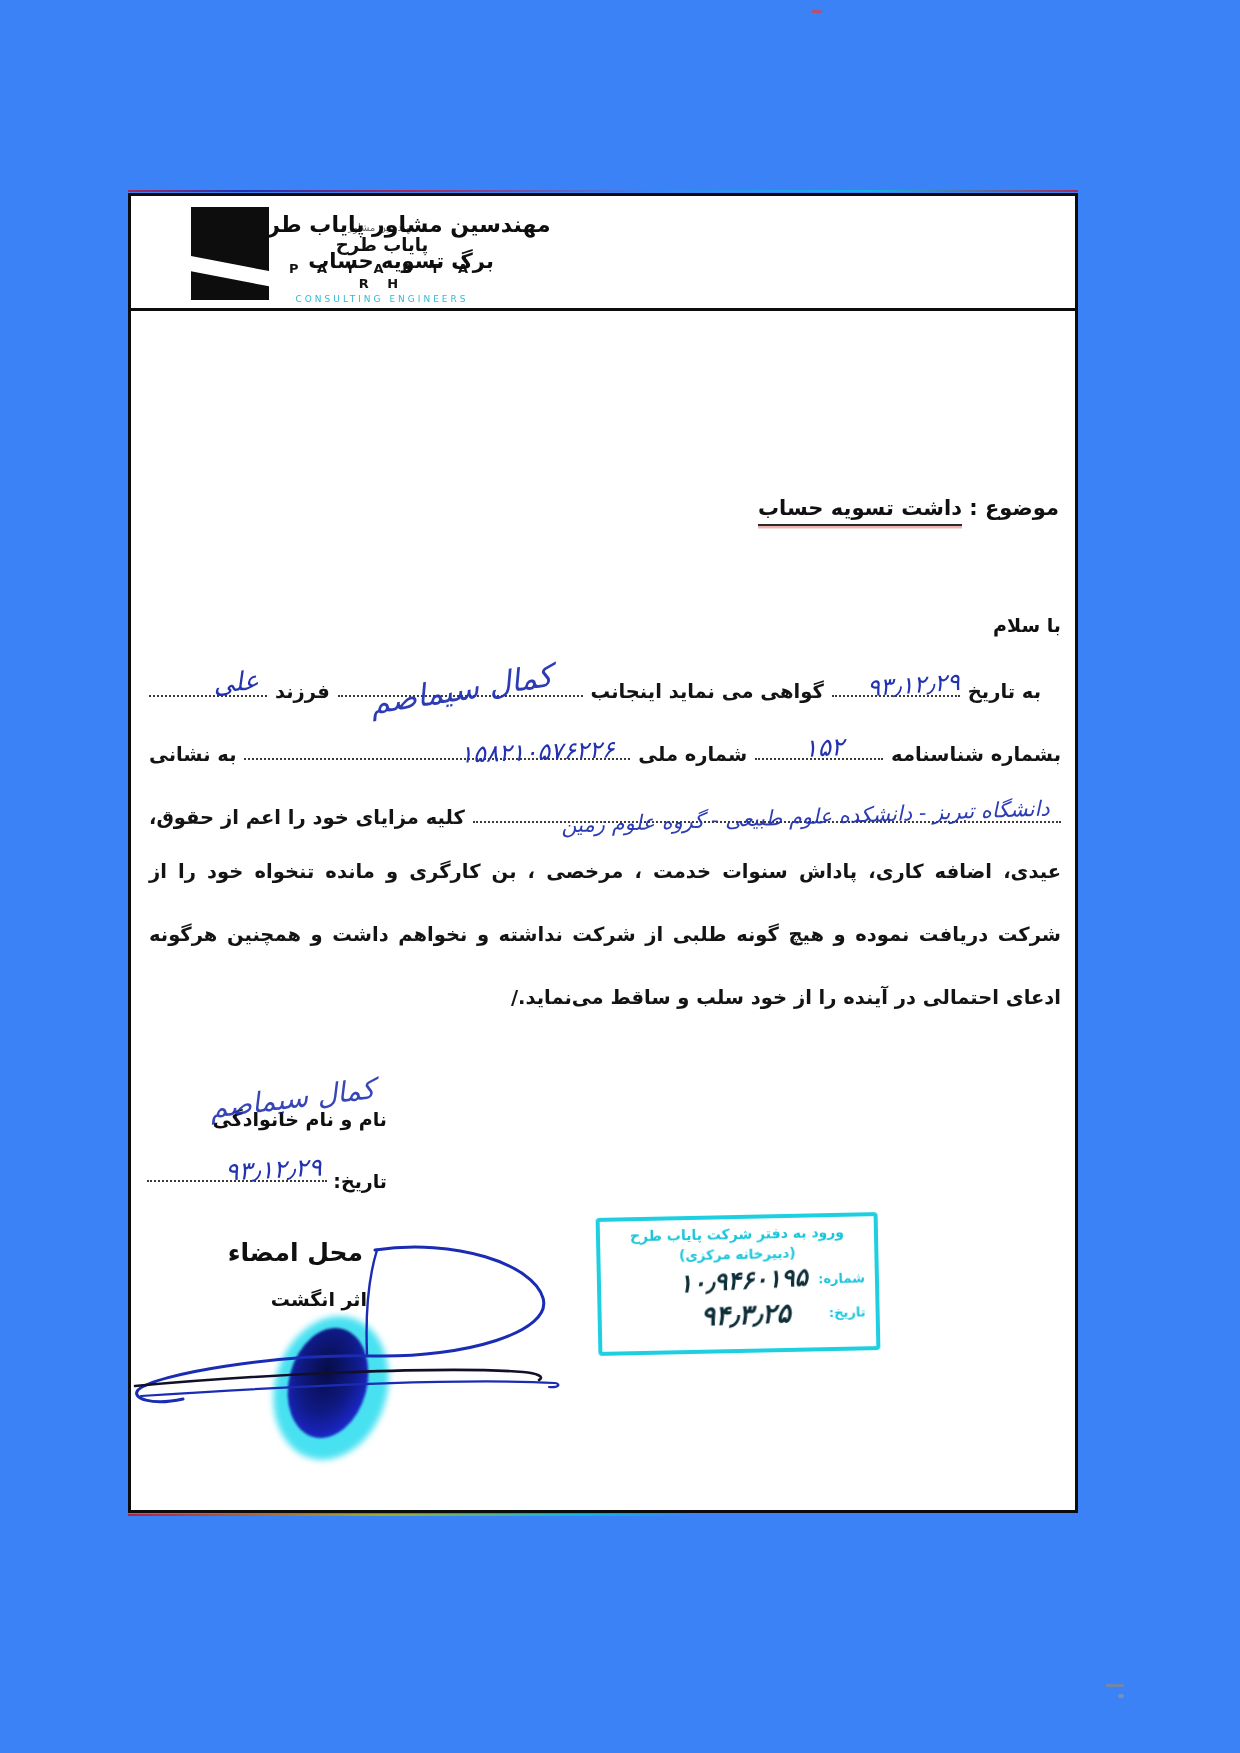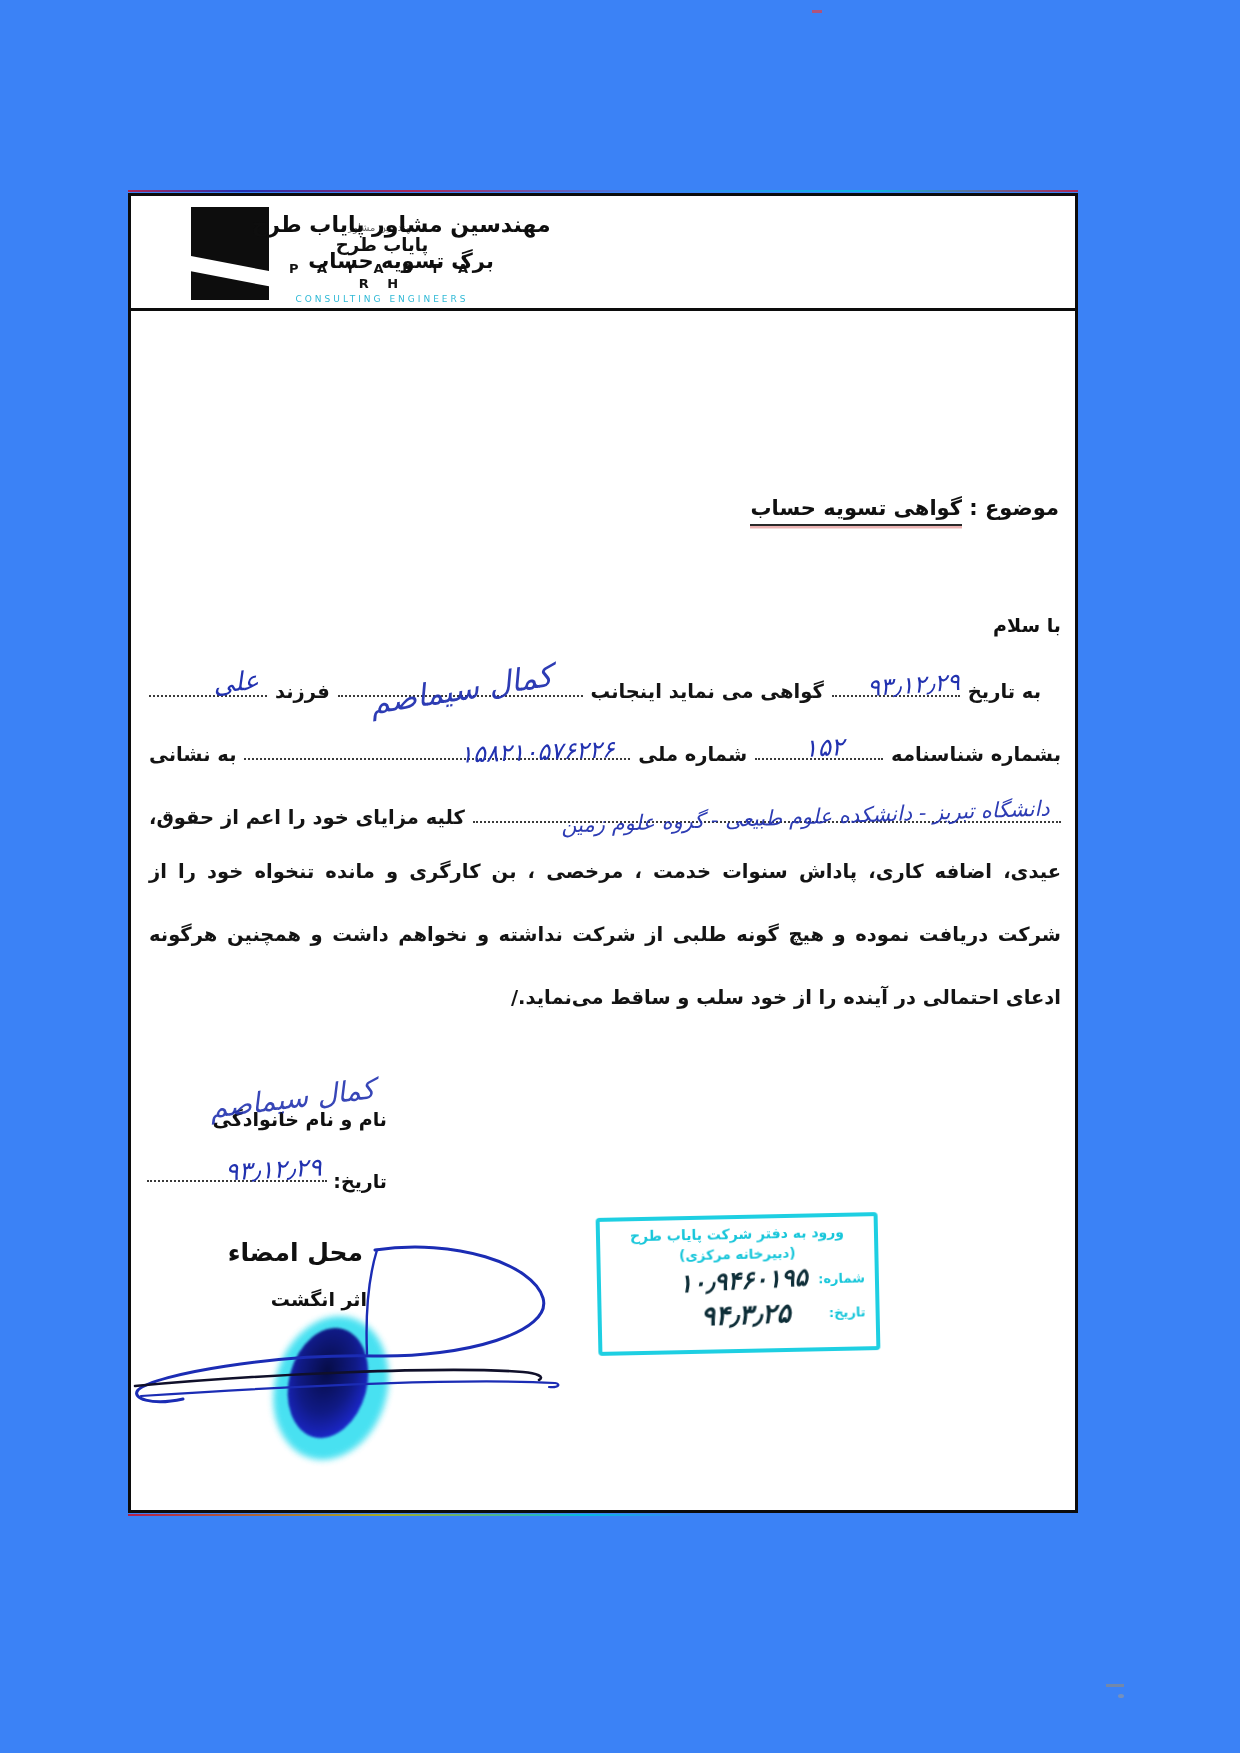--- a/index.html
+++ b/index.html
@@ -102,21 +102,21 @@
         <div class="logo-brand-sub">CONSULTING ENGINEERS</div>
       </div>
       <div class="header-titles">
         <div class="company-title">مهندسین مشاور پایاب طرح</div>
         <div class="form-title">برگ تسویه حساب</div>
       </div>
     </div>
 
     <div class="subject">
       <span>موضوع :</span>
-      <span class="subject-value">گواهی تسویه حساب</span>
+      <span class="subject-value">داشت تسویه حساب</span>
     </div>
 
     <div class="salutation">با سلام</div>
 
     <div class="body-text">
 
       <div class="line indent1">
         <span class="word">به تاریخ</span>
         <span class="dotline fixed130">
           <span class="hw hw-date1">۹۳٫۱۲٫۲۹</span>

